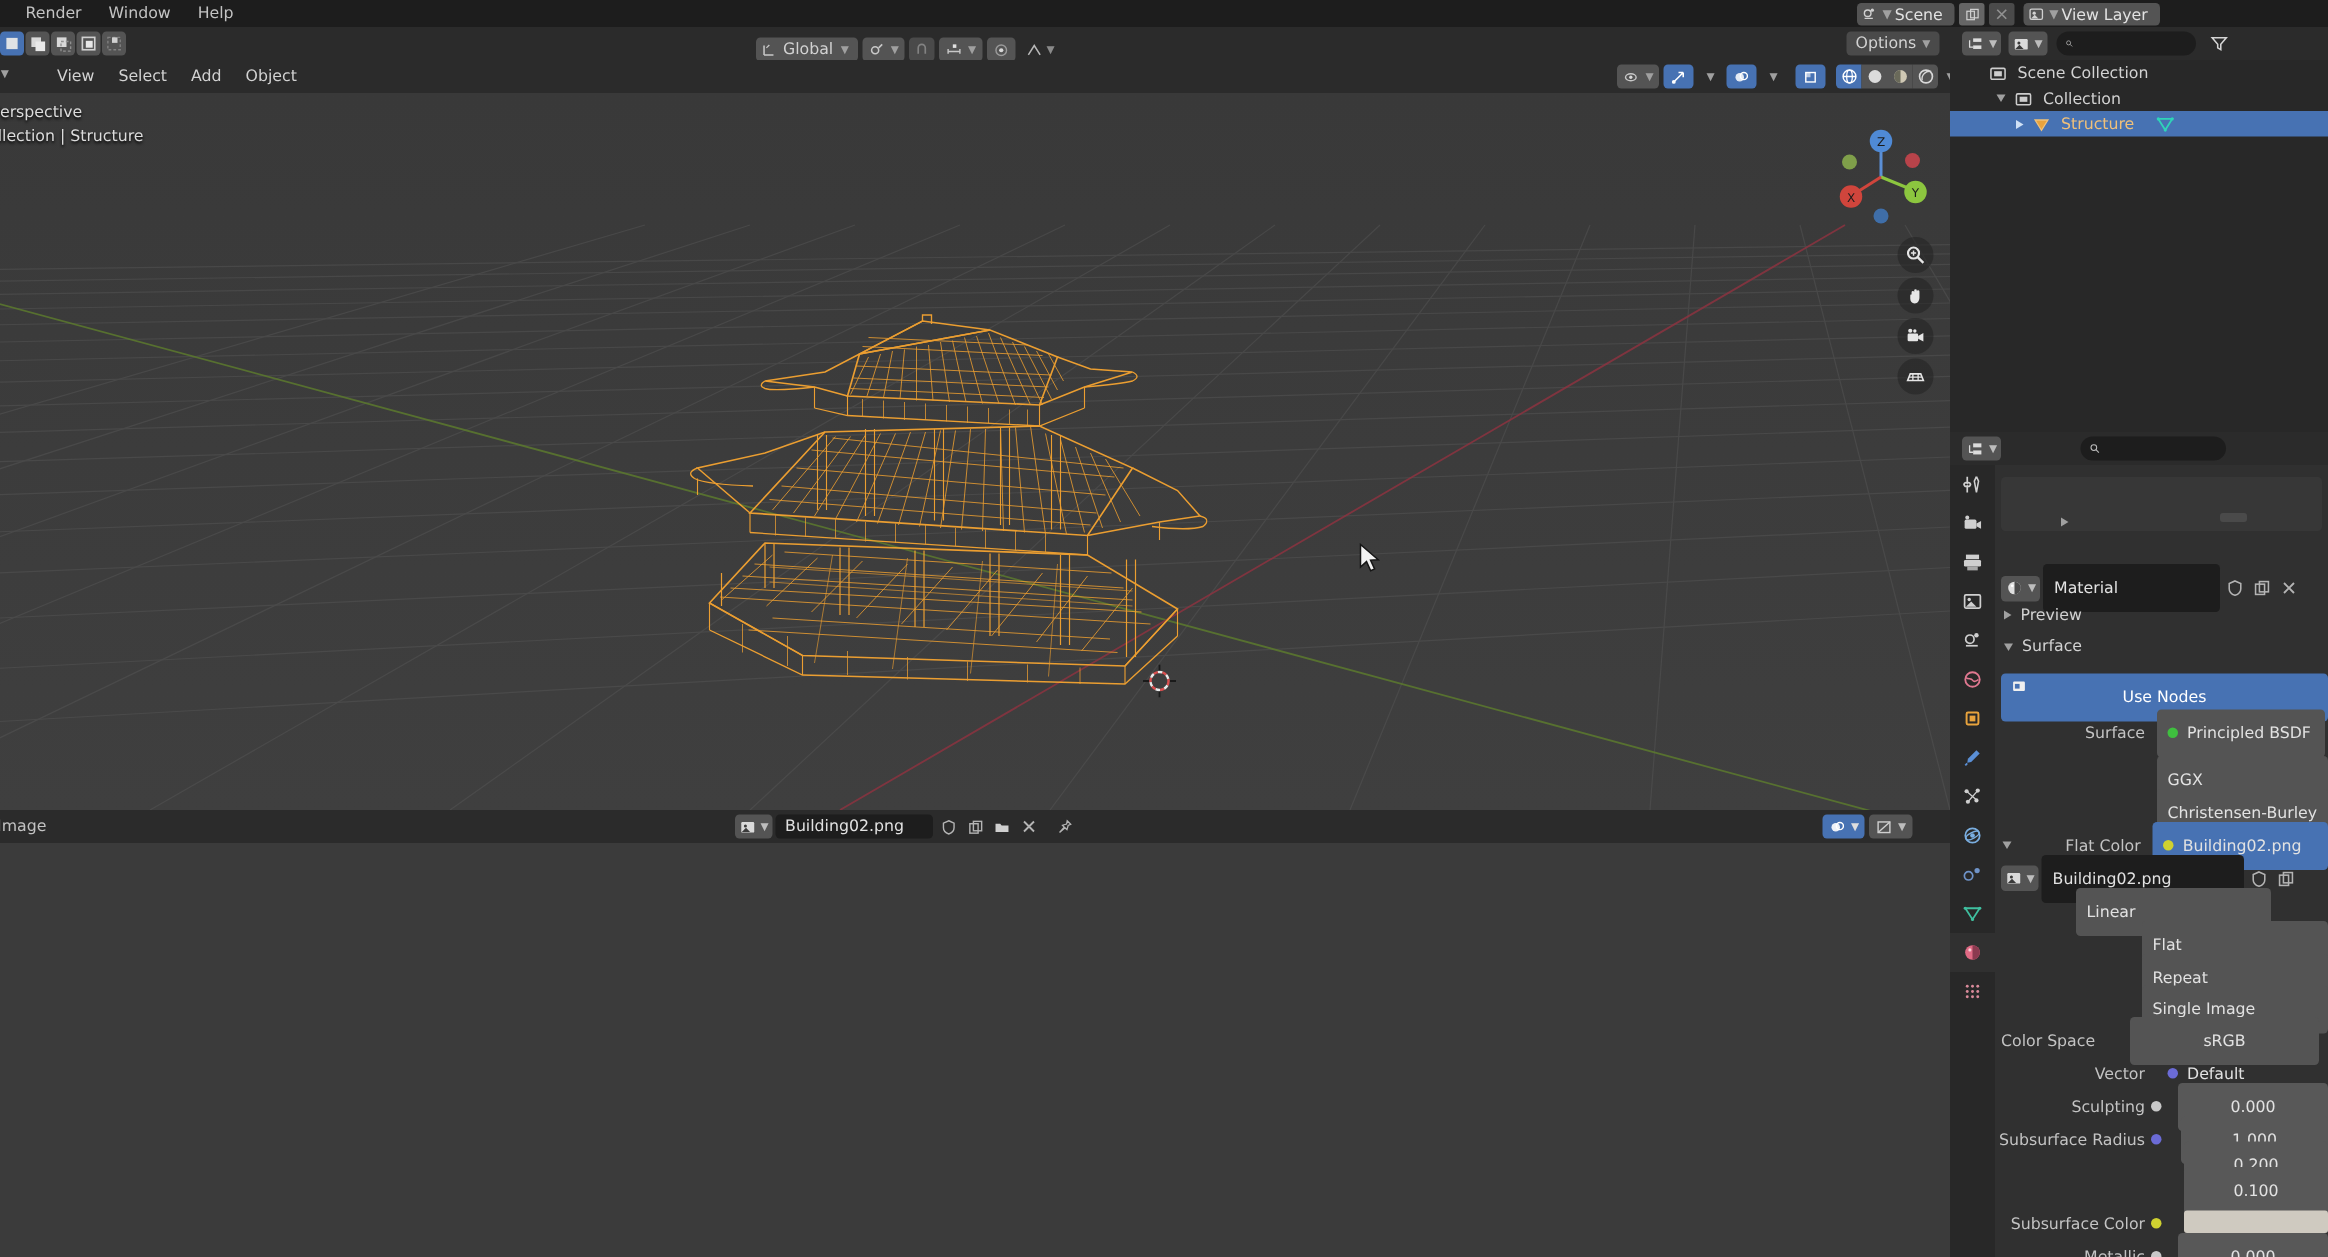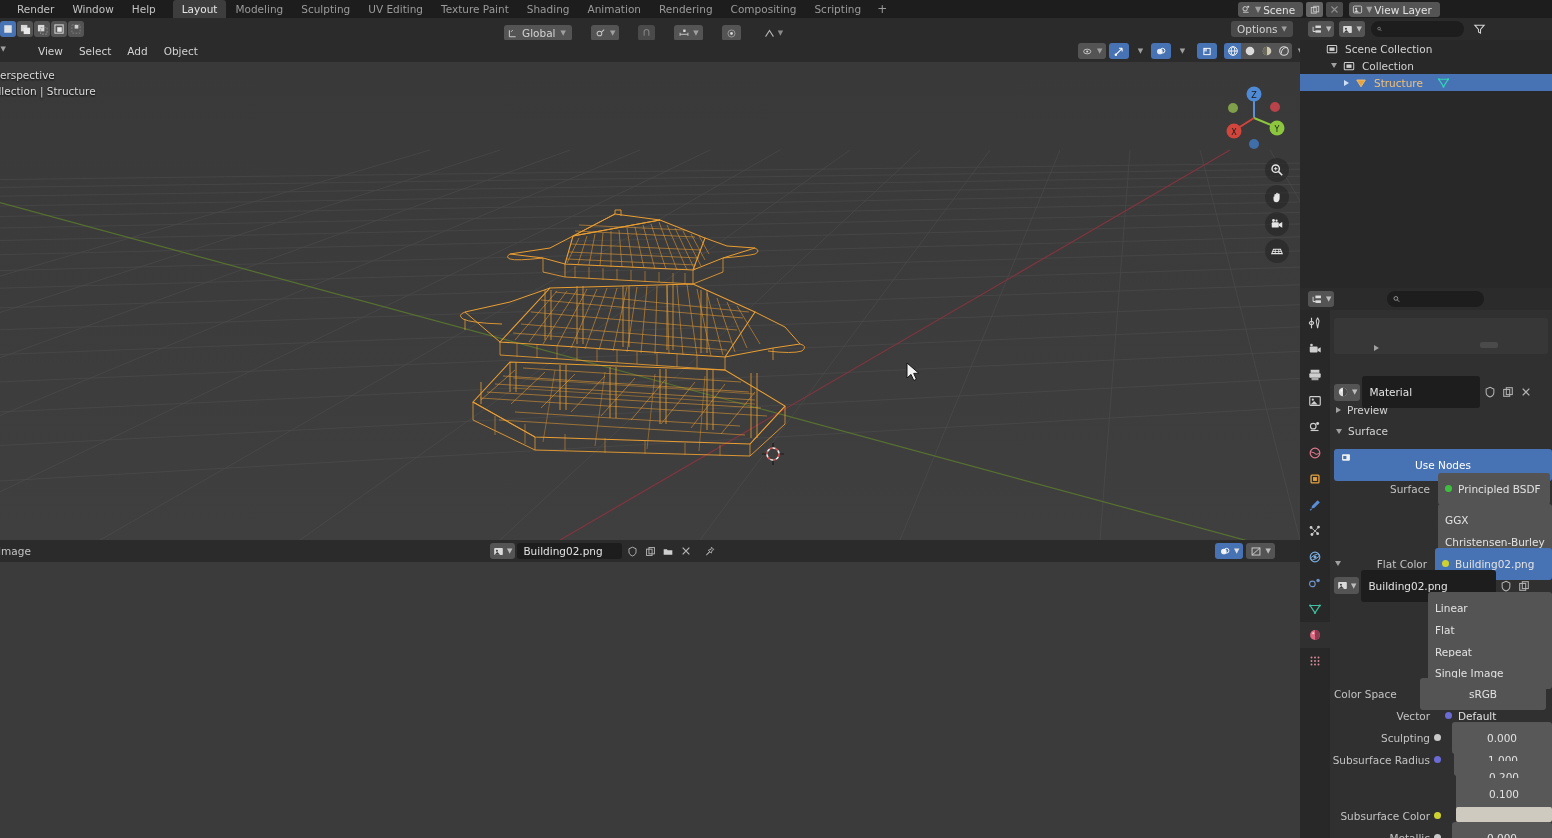--- a/index.html
+++ b/index.html
@@ -84,33 +84,20 @@
 </style>
 </head>
 <body>
 
 <div class="px" id="topbar">
   <div style="display:flex;align-items:center;padding-left:8px">
     <span class="menu-item">Render</span>
     <span class="menu-item">Window</span>
     <span class="menu-item">Help</span>
   </div>
-  <div style="display:flex;align-items:flex-end;height:18px;margin-left:8px">
-    <span class="wstab active">Layout</span>
-    <span class="wstab">Modeling</span>
-    <span class="wstab">Sculpting</span>
-    <span class="wstab">UV Editing</span>
-    <span class="wstab">Texture Paint</span>
-    <span class="wstab">Shading</span>
-    <span class="wstab">Animation</span>
-    <span class="wstab">Rendering</span>
-    <span class="wstab">Compositing</span>
-    <span class="wstab">Scripting</span>
-    <span class="tabplus">+</span>
-  </div>
 
   <div class="px" style="left:1238px;top:2px;display:flex;align-items:center;gap:2px">
     <div class="scene-field">
       <span class="scene-ic">
         <svg width="11" height="11" viewBox="0 0 16 16">
             <circle cx="6" cy="7" r="3.2" fill="none" stroke="#d0d0d0" stroke-width="1.4"></circle>
             <circle cx="10.5" cy="4" r="1.6" fill="#d0d0d0"></circle>
             <path d="M3 12h8" stroke="#d0d0d0" stroke-width="1.3"></path>
           </svg>
       </span>
@@ -170,21 +157,21 @@
           </svg>
       </span>
       <span class="hdr-btn" style="width:15px">
         <svg width="11" height="11" viewBox="0 0 12 12">
             <rect x="1" y="1" width="9" height="9" fill="none" stroke="#808080" stroke-dasharray="2 1.5"></rect>
             <rect x="4" y="1" width="4" height="4" fill="#d0d0d0"></rect>
           </svg>
       </span>
     </div>
 
-    <div class="px" style="left:504px;top:7px;display:flex;align-items:center;gap:19px">
+    <div class="px" style="left:504px;top:7px;display:flex;align-items:center;gap:3px">
       <div class="hdr-btn" style="padding:0 3px">
         <svg width="11" height="11" viewBox="0 0 14 14">
             <path d="M3 11V3M3 11h8" stroke="#c8c8c8" stroke-width="1.3" fill="none"></path>
             <path d="M5 5l2.5-2.5" stroke="#c8c8c8" stroke-width="1.1"></path>
           </svg>
         <span class="hdr-lbl" style="padding:0 5px 0 4px">Global</span>
         <span style="color:#a0a0a0;font-size:7px;padding-right:3px">▼</span>
       </div>
       <div class="hdr-btn" style="padding:0 4px">
         <svg width="12" height="11" viewBox="0 0 14 14">
@@ -981,21 +968,21 @@
       </span>
       <span style="display:flex;width:16px;justify-content:center">
         <svg width="12" height="12" viewBox="0 0 14 14">
             <rect x="2" y="4" width="7" height="8" fill="none" stroke="#b4b4b4" stroke-width="1.2"></rect>
             <rect x="5" y="2" width="7" height="8" fill="none" stroke="#b4b4b4" stroke-width="1.2"></rect>
           </svg>
       </span>
     </div>
 
     <div class="prow" style="left:0px;top:289px;width:222px">
-      <div class="pfield" style="width:130px;margin-left:98px;padding:0 7px">
+      <div class="pfield" style="width:130px;margin-left:54px;padding:0 7px">
         <span>Linear</span>
       </div>
     </div>
     <div class="prow" style="left:0px;top:311px;width:222px">
       <div class="pfield" style="width:130px;margin-left:98px;padding:0 7px">
         <span>Flat</span>
       </div>
     </div>
     <div class="prow" style="left:0px;top:333px;width:222px">
       <div class="pfield" style="width:130px;margin-left:98px;padding:0 7px">

